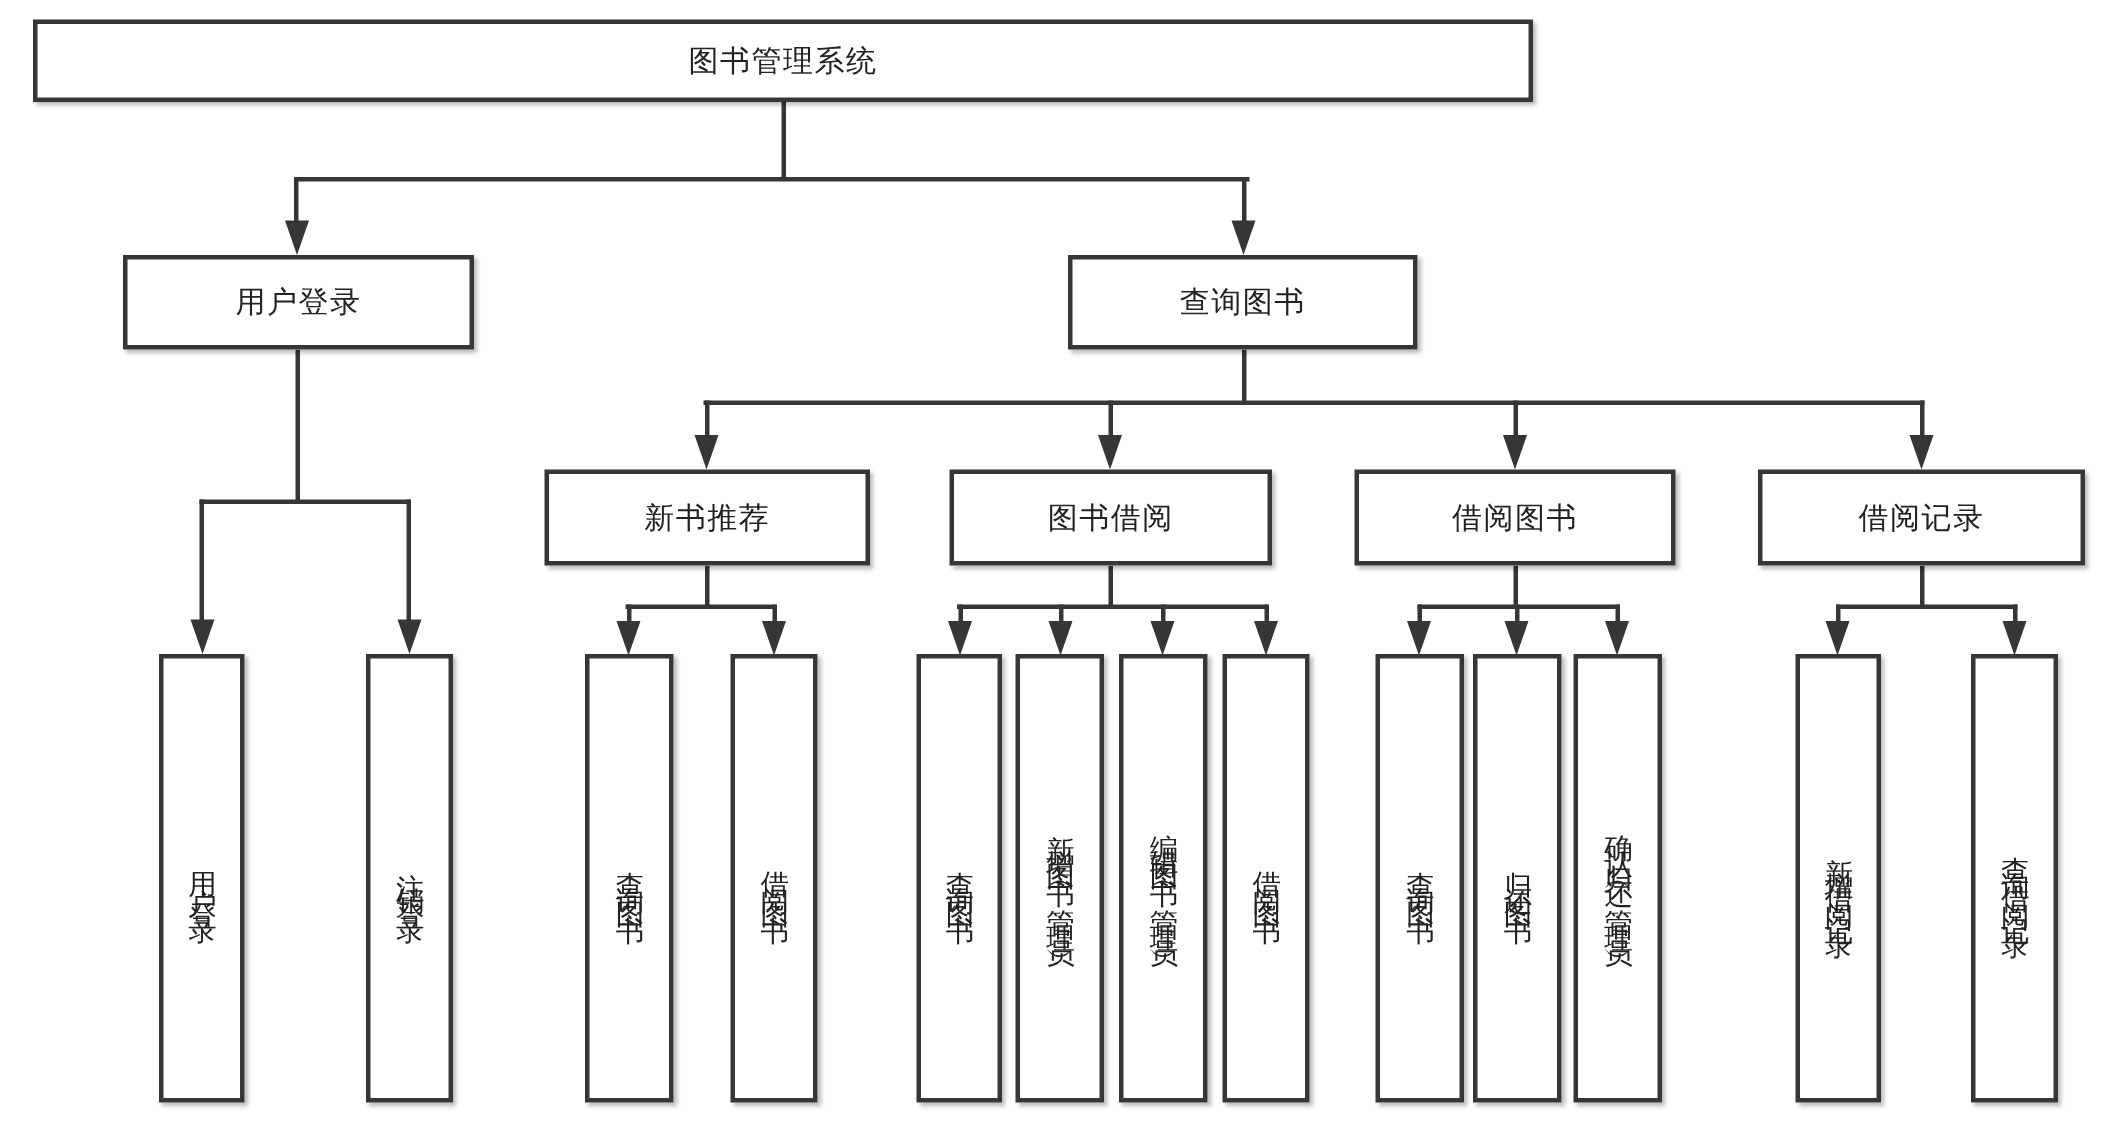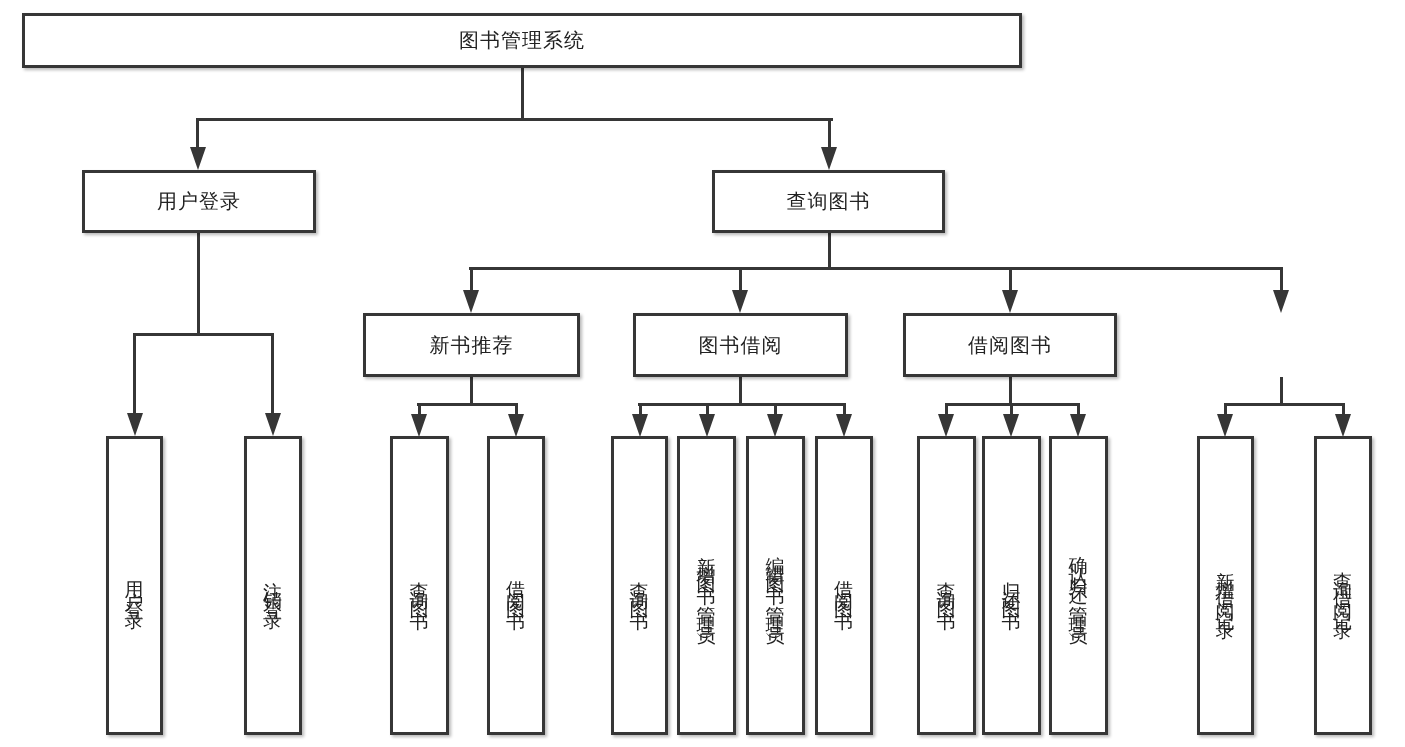--- a/index.html
+++ b/index.html
@@ -129,20 +129,21 @@
   <div class="arrow" style="left:1335px; top:414px;"></div>
 
   <div class="node h" style="left:22px; top:13px; width:1000px; height:55px;">图书管理系统</div>
 
   <div class="node h" style="left:82px; top:170px; width:234px; height:63px;">用户登录</div>
   <div class="node h" style="left:712px; top:170px; width:233px; height:63px;">查询图书</div>
 
   <div class="node h" style="left:363px; top:313px; width:217px; height:64px;">新书推荐</div>
   <div class="node h" style="left:633px; top:313px; width:215px; height:64px;">图书借阅</div>
   <div class="node h" style="left:903px; top:313px; width:214px; height:64px;">借阅图书</div>
+  <div class="node h" style="left:1172px; top:313px; width:218px; height:64px;">借阅记录</div>
 
   <div class="node v" style="left:106px; top:436px; width:57px; height:299px;">用户登录</div>
   <div class="node v" style="left:244px; top:436px; width:58px; height:299px;">注销登录</div>
 
   <div class="node v" style="left:390px; top:436px; width:59px; height:299px;">查询图书</div>
   <div class="node v" style="left:487px; top:436px; width:58px; height:299px;">借阅图书</div>
 
   <div class="node v" style="left:611px; top:436px; width:57px; height:299px;">查询图书</div>
   <div class="node v" style="left:677px; top:436px; width:59px; height:299px;">新增图书（管理员）</div>
   <div class="node v" style="left:746px; top:436px; width:59px; height:299px;">编辑图书（管理员）</div>

